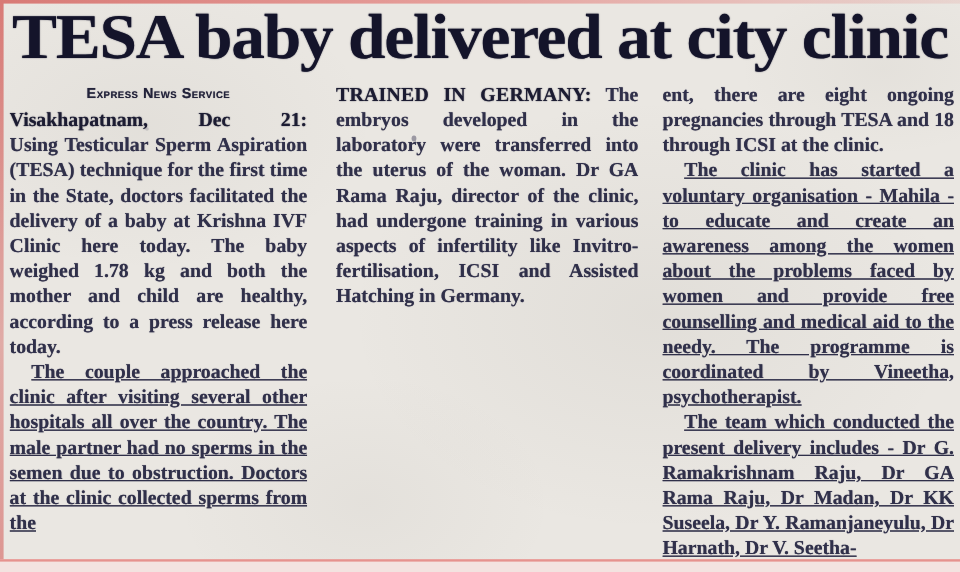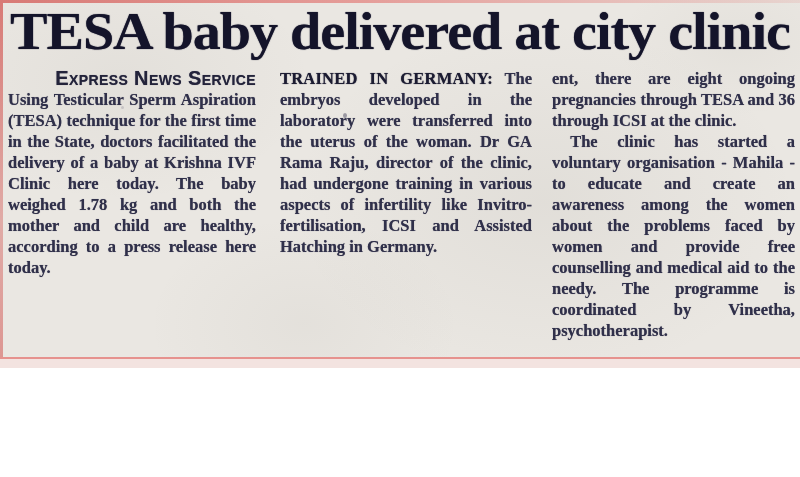--- a/index.html
+++ b/index.html
@@ -1,21 +1,21 @@
 <!DOCTYPE html>
 <html><head>
 <meta charset="utf-8">
 <style>
   html, body { margin: 0; padding: 0; }
   body { font-family: "Liberation Serif", "DejaVu Serif", serif; }
 
   .clipping {
     position: relative;
     width: 800px;
-    height: 368px;
+    height: 477px;
     overflow: hidden;
     background:
       radial-gradient(ellipse 320px 200px at 15% 22%, rgba(110,105,95,0.06), transparent 60%),
       radial-gradient(ellipse 420px 300px at 68% 55%, rgba(110,105,95,0.07), transparent 60%),
       radial-gradient(ellipse 260px 180px at 38% 88%, rgba(110,105,95,0.05), transparent 60%),
       radial-gradient(ellipse 200px 120px at 92% 12%, rgba(120,115,100,0.05), transparent 60%),
       #eae7e2;
     color: #30304a;
   }
 
@@ -67,29 +67,29 @@
     text-shadow: 0 0 0.7px rgba(48,48,74,0.75);
   }
   .col-1 { left: 8px;   width: 248px; }
   .col-2 { left: 280px; width: 252px; }
   .col-3 { left: 552px; width: 243px; }
 
   .byline {
     font-family: "Liberation Sans", sans-serif;
     font-variant: small-caps;
     font-weight: bold;
-    font-size: 20px;
+    font-size: 12px;
     letter-spacing: 0.4px;
     color: #23233a;
-    text-align: right;
+    text-align: center;
     margin: 0 0 33px 0;
   }
 
   .col p { margin: 0; }
-  p.indent { text-indent: 1.1em; }
+  p.indent { text-indent: 1.1em; text-decoration: underline; }
 
   .lead-line {
     font-weight: 700;
     color: #1c1c32;
     text-shadow: 0 0 1px rgba(28,28,50,0.9);
     text-align: justify;
     text-align-last: justify;
   }
   .subhead {
     font-weight: 700;
@@ -102,30 +102,33 @@
 <body>
 
 <div class="clipping">
 
   <div class="headline-wrap">
     <span class="headline" style="transform: scaleX(1.061);">TESA baby delivered at city clinic</span>
   </div>
 
   <div class="col col-1">
     <p class="byline">Express News Service</p>
+    <p class="lead-line">Visakhapatnam, Dec 21:</p>
     <p>Using Testicular Sperm Aspiration (TESA) technique for the first time in the State, doctors facilitated the delivery of a baby at Krishna IVF Clinic here today. The baby weighed 1.78 kg and both the mother and child are healthy, according to a press release here today.</p>
+    <p class="indent">The couple approached the clinic after visiting several other hospitals all over the country. The male partner had no sperms in the semen due to obstruction. Doctors at the clinic collected sperms from the</p>
   </div>
 
   <div class="col col-2">
     <p><span class="subhead">TRAINED IN GERMANY:</span> <span>The embryos developed in the laboratory were transferred into the uterus of the woman. Dr GA Rama Raju, director of the clinic, had undergone training in various aspects of infertility like Invitro-fertilisation, ICSI and Assisted Hatching in Germany.</span></p>
   </div>
 
   <div class="col col-3">
-    <p>ent, there are eight ongoing pregnancies through TESA and 36 through ICSI at the clinic.</p>
+    <p>ent, there are eight ongoing pregnancies through TESA and 18 through ICSI at the clinic.</p>
     <p class="indent">The clinic has started a voluntary organisation - Mahila - to educate and create an awareness among the women about the problems faced by women and provide free counselling and medical aid to the needy. The programme is coordinated by Vineetha, psychotherapist.</p>
+    <p class="indent">The team which conducted the present delivery includes - Dr G. Ramakrishnam Raju, Dr GA Rama Raju, Dr Madan, Dr KK Suseela, Dr Y. Ramanjaneyulu, Dr Harnath, Dr V. Seetha-</p>
   </div>
 
   <div class="speck" style="left:343px; top:113px; width:4px; height:5px;"></div>
   <div class="speck" style="left:121px; top:106px; width:3px; height:3px; opacity:0.4;"></div>
 
   <div class="edge-top"></div>
   <div class="edge-left"></div>
   <div class="edge-bottom"></div>
 </div>
 

